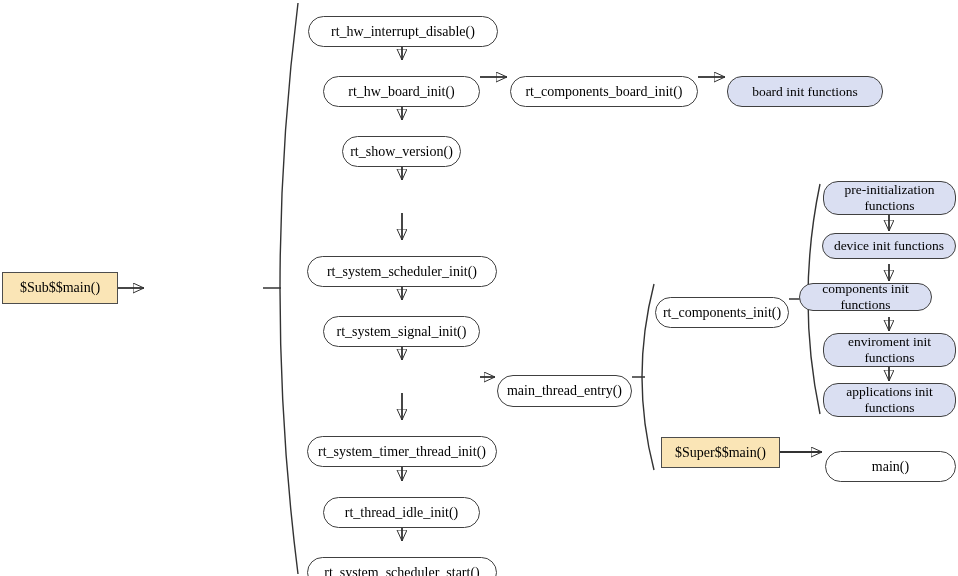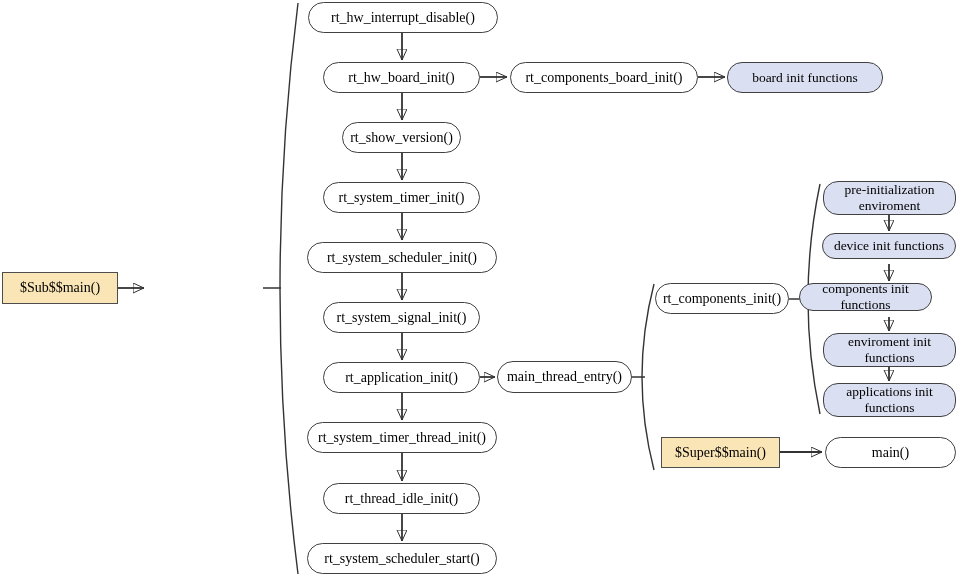--- a/index.html
+++ b/index.html
@@ -28,21 +28,21 @@
   .edges path.brace{stroke-width:1.4;}
   .node{
     position:absolute;
     display:flex;align-items:center;justify-content:center;
     text-align:center;
     background:var(--node-fill);
     border:1.4px solid var(--border);
     font-size:14px;line-height:16px;
     white-space:nowrap;
   }
-  .pill{border-radius:17px;}
+  .pill{border-radius:17px;margin-top:14px;}
   .callout{background:var(--callout-fill);white-space:normal;font-size:13.5px;border-radius:15px;padding:12px 3px;}
   .entry{background:var(--entry-fill);border-radius:0;border:1.3px solid #4d4d4d;text-align:center;}
 </style>
 </head>
 <body>
 
 <div class="canvas">
 
   <svg class="edges" viewBox="0 0 958 576" xmlns="http://www.w3.org/2000/svg">
     <defs>
@@ -80,34 +80,32 @@
     <path class="arrow" d="M889,317 L889,331" marker-end="url(#ah)"></path>
     <path class="arrow" d="M889,367 L889,381" marker-end="url(#ah)"></path>
   </svg>
 
   <div class="node entry" style="left:2px;top:272px;width:116px;height:32px">$Sub$$main()</div>
   <div class="node entry" style="left:661px;top:437px;width:119px;height:31px">$Super$$main()</div>
 
   <div class="node pill" style="left:308px;top:2px;width:190px;height:31px">rt_hw_interrupt_disable()</div>
   <div class="node pill" style="left:323px;top:62px;width:157px;height:31px">rt_hw_board_init()</div>
   <div class="node pill" style="left:342px;top:122px;width:119px;height:31px">rt_show_version()</div>
-  <div class="node pill" style="left:323px;top:182px;width:157px;height:31px">rt_system_timer_init()</div>
   <div class="node pill" style="left:307px;top:242px;width:190px;height:31px">rt_system_scheduler_init()</div>
   <div class="node pill" style="left:323px;top:302px;width:157px;height:31px">rt_system_signal_init()</div>
-  <div class="node pill" style="left:323px;top:362px;width:157px;height:31px">rt_application_init()</div>
   <div class="node pill" style="left:307px;top:422px;width:190px;height:31px">rt_system_timer_thread_init()</div>
   <div class="node pill" style="left:323px;top:483px;width:157px;height:31px">rt_thread_idle_init()</div>
   <div class="node pill" style="left:307px;top:543px;width:190px;height:31px">rt_system_scheduler_start()</div>
 
   <div class="node pill" style="left:510px;top:62px;width:188px;height:31px">rt_components_board_init()</div>
   <div class="node pill callout" style="left:727px;top:62px;width:156px;height:31px">board init functions</div>
 
   <div class="node pill" style="left:497px;top:361px;width:135px;height:32px">main_thread_entry()</div>
   <div class="node pill" style="left:655px;top:283px;width:134px;height:31px">rt_components_init()</div>
   <div class="node pill" style="left:825px;top:437px;width:131px;height:31px">main()</div>
 
-  <div class="node callout" style="left:823px;top:181px;width:133px;height:34px">pre-initialization enviroment</div>
+  <div class="node callout" style="left:823px;top:181px;width:133px;height:34px">pre-initialization functions</div>
   <div class="node callout" style="left:822px;top:233px;width:134px;height:18px">device init functions</div>
   <div class="node callout" style="left:799px;top:283px;width:133px;height:28px">components init functions</div>
   <div class="node callout" style="left:823px;top:333px;width:133px;height:34px">enviroment init functions</div>
   <div class="node callout" style="left:823px;top:383px;width:133px;height:34px">applications init functions</div>
 
 </div>
 
 </body></html>

